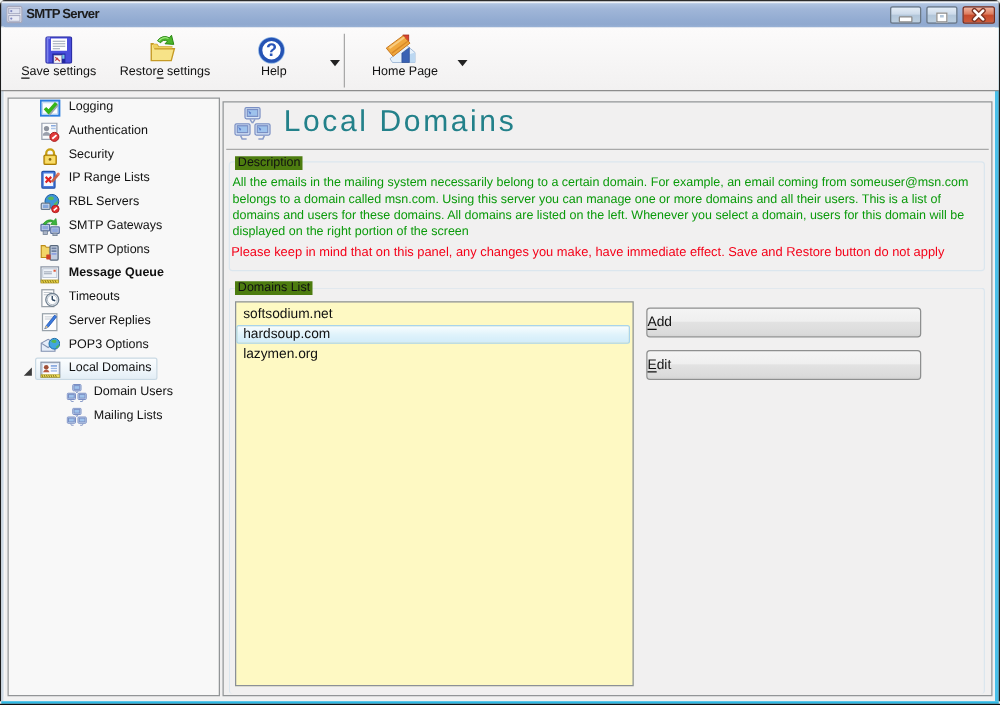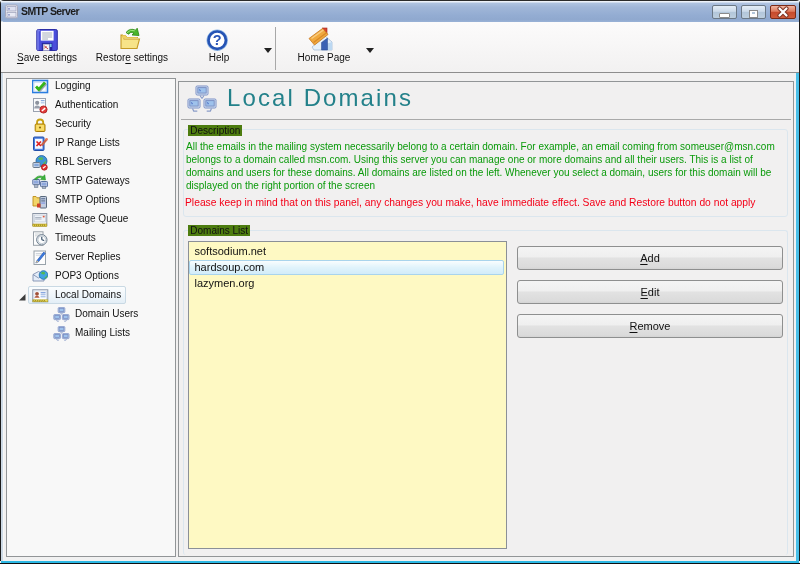--- a/index.html
+++ b/index.html
@@ -46,23 +46,23 @@
   
   #hdr-title{left:48px;top:2.5px;font-size:24px;letter-spacing:2.1px;color:#23818a;}
   #hdr-line{left:2px;top:37px;width:610px;height:1px;background:#a9a9a9;}
   .fieldset{position:absolute;border:1px solid #dbe6ee;border-radius:3px;}
   .flabel{position:absolute;font-size:10px;color:#111;background:#4d7c0f;padding:0 2px;}
   #desc-green{position:absolute;left:7px;top:58.3px;font-size:10px;line-height:13px;color:#0a9a0a;white-space:nowrap;}
   #desc-red{position:absolute;left:6px;top:115.7px;font-size:10.3px;color:#f40018;white-space:nowrap;}
   #listbox{left:8.5px;top:159.5px;width:319px;height:307.5px;background:#fef9c3;border:1px solid #8b9097;box-sizing:border-box;font-size:11px;color:#111;}
   .li{position:absolute;left:6px;white-space:nowrap;}
   #sel-row{position:absolute;left:0px;top:17.5px;width:315px;height:15.5px;border:1px solid #a9d4ec;border-radius:2px;box-sizing:border-box;background:linear-gradient(#f9fdfe,#e0f3fb 50%,#d2ecf9);}
-  .btn{position:absolute;left:338px;width:266px;height:24px;border:1px solid #8e8f8f;border-radius:3px;box-sizing:border-box;
+  .btn{position:absolute;left:338px;width:220px;height:24px;border:1px solid #8e8f8f;border-radius:3px;box-sizing:border-box;
      background:linear-gradient(#f4f4f4 0%,#efefef 45%,#e2e2e2 50%,#dbdbdb 90%,#d4d4d4 100%);
-     font-size:11px;color:#111;text-align:center;line-height:22px;}
+     font-size:11px;color:#111;line-height:22px;}
   u{text-decoration:underline;text-underline-offset:1.5px;}
 </style>
 </head>
 <body>
 <div id="win">
 
   <div id="titlebar" class="abs"></div>
   <div id="frame-top" class="abs"></div>
   <div id="frame-left-dark" class="abs"></div>
   <div id="frame-left-blue" class="abs"></div>
@@ -208,21 +208,21 @@
       <div class="trow" style="top:115.8px;">SMTP Options</div>
     <div class="ticon" style="top:133.5px;"><svg width="16" height="16">
           <rect x="0.8" y="1.5" width="14" height="12" fill="#fcfdfe" stroke="#8a94a4"></rect>
           <rect x="2.2" y="3" width="11.2" height="7" fill="#eef2f8" stroke="#b8c2d2" stroke-width="0.7"></rect>
           <rect x="10.8" y="3.8" width="1.8" height="1.6" fill="#e05838"></rect>
           <line x1="3.2" y1="5.5" x2="9.5" y2="5.5" stroke="#9aa4b4" stroke-width="0.8"></line>
           <line x1="3.2" y1="7" x2="9.5" y2="7" stroke="#9aa4b4" stroke-width="0.8"></line>
           <rect x="0.8" y="12" width="14" height="2.4" fill="#ecd84c" stroke="#a89020" stroke-width="0.6"></rect>
           <path d="M2 12.2 l1 2 M4 12.2 l1 2 M6 12.2 l1 2 M8 12.2 l1 2 M10 12.2 l1 2 M12 12.2 l1 2" stroke="#7a6810" stroke-width="0.7"></path>
         </svg></div>
-      <div class="trow" style="top:134.8px;">Message Queue</div>
+      <div class="trow" style="top:134.8px;font-weight:bold;">Message Queue</div>
     <div class="ticon" style="top:152.5px;"><svg width="16" height="16">
           <rect x="1.5" y="0.8" width="9.5" height="13.5" fill="#fdfdfd" stroke="#98a0a8"></rect>
           <line x1="3" y1="3" x2="9.5" y2="3" stroke="#c0c6cc" stroke-width="0.8"></line>
           <line x1="3" y1="4.8" x2="9.5" y2="4.8" stroke="#c0c6cc" stroke-width="0.8"></line>
           <circle cx="9.8" cy="8.8" r="5.2" fill="#eef2f6" stroke="#6e7e8e" stroke-width="1"></circle>
           <circle cx="9.8" cy="8.8" r="3.9" fill="#fcfdfe" stroke="#aab6c0" stroke-width="0.7"></circle>
           <path d="M9.8 8.8 L9.8 5.8 M9.8 8.8 L12.2 9.6" stroke="#28425c" stroke-width="1.1"></path>
         </svg></div>
       <div class="trow" style="top:153.8px;">Timeouts</div>
     <div class="ticon" style="top:171.5px;"><svg width="16" height="16">
@@ -303,15 +303,14 @@
     <div class="fieldset" style="left:4px;top:148px;width:603px;height:324px;border-bottom:none;"></div>
     <div class="flabel" style="left:9.3px;top:143.6px;">Domains List</div>
     <div id="listbox" class="abs">
       <div id="sel-row"></div>
       <div class="li" style="top:2.7px;">softsodium.net</div>
       <div class="li" style="top:18.9px;">hardsoup.com</div>
       <div class="li" style="top:35px;">lazymen.org</div>
     </div>
     <div class="btn" style="top:164px;"><u>A</u>dd</div>
     <div class="btn" style="top:198.5px;"><u>E</u>dit</div>
-    <div class="btn" style="top:232px;"><u>R</u>emove</div>
   </div>
 </div>
 
 </body></html>

